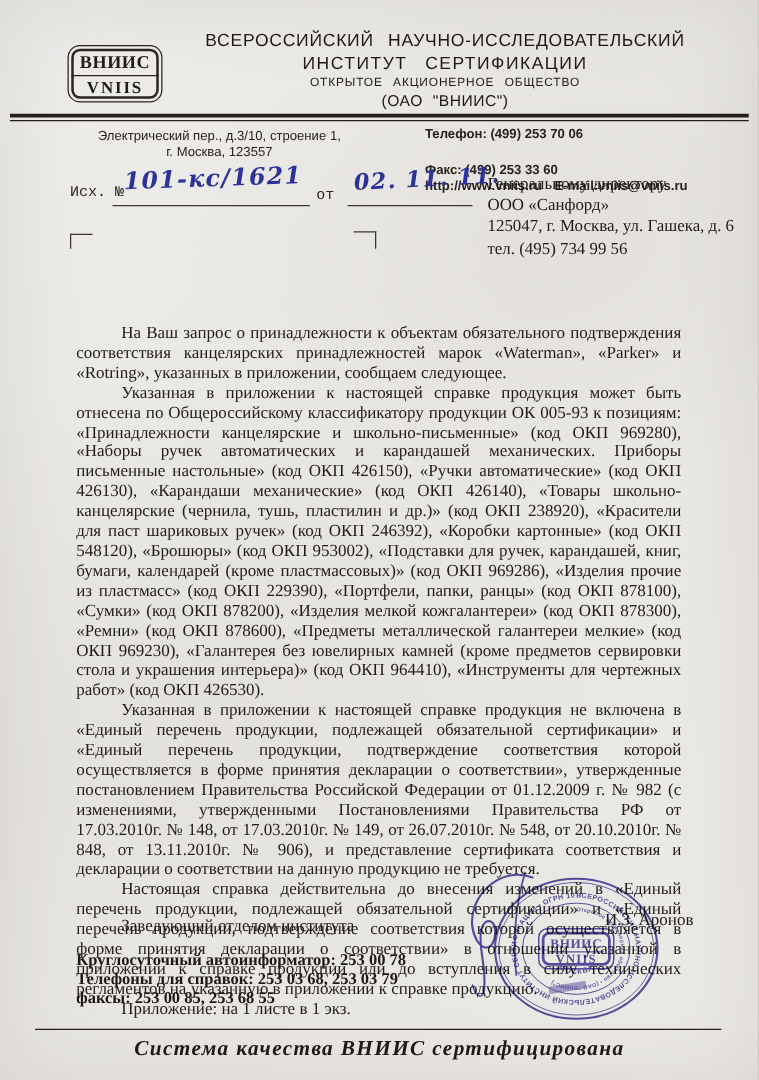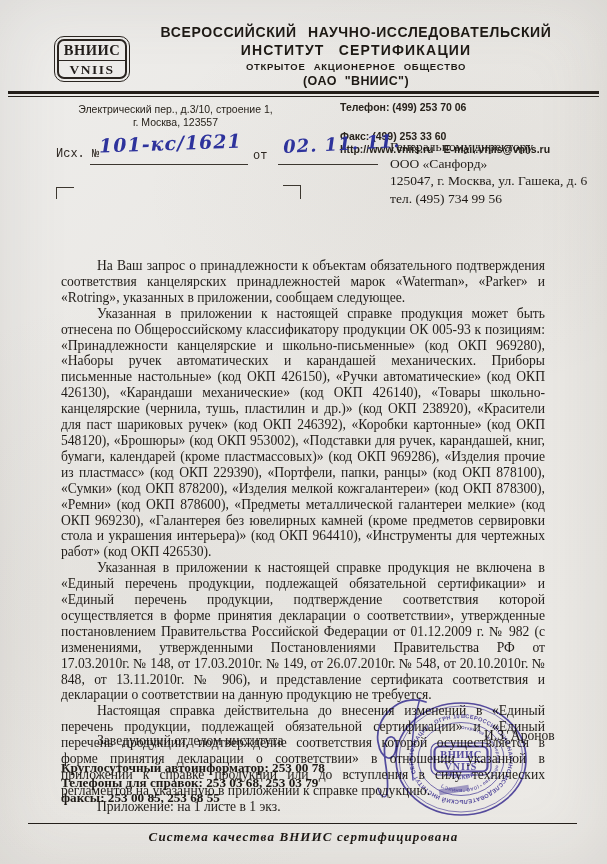--- a/index.html
+++ b/index.html
@@ -11,21 +11,21 @@
       radial-gradient(ellipse 520px 420px at 28% 68%, rgba(120,115,105,0.05), transparent 72%),
       linear-gradient(135deg,#eeedeb 0%,#e9e7e3 45%,#eceae6 100%);
     box-shadow:inset 0 0 70px rgba(100,95,88,0.14);
     color:#211d1a;
   }
   
   .logo{position:absolute;left:54px;top:36px;width:76px;height:46px;border:1.5px solid #2a2520;border-radius:10px;padding:2px;box-sizing:border-box;background:rgba(255,255,255,0.04);}
   .logo-inner{width:100%;height:100%;box-sizing:border-box;border:2.5px solid #2a2520;border-radius:7px;display:flex;flex-direction:column;align-items:center;justify-content:center;font-weight:bold;}
   .logo-ru{font-size:14.5px;letter-spacing:.5px;line-height:1;padding:1px 7px 2px;border-bottom:1.5px solid #2a2520;}
   .logo-en{font-size:13.5px;letter-spacing:1.5px;line-height:1;padding-top:2px;}
-  .org-title{position:absolute;left:138px;top:24px;width:436px;text-align:center;font-family:"Liberation Sans","DejaVu Sans",sans-serif;font-weight:bold;color:#1d1914;}
+  .org-title{position:absolute;left:138px;top:24px;width:436px;text-align:center;font-family:"Liberation Sans","DejaVu Sans",sans-serif;font-weight:normal;color:#1d1914;}
   .org-line1{font-size:14px;letter-spacing:.6px;word-spacing:7px;}
   .org-line2{font-size:14px;letter-spacing:1.2px;word-spacing:9px;margin-top:2px;}
   .org-line3{font-size:9.5px;letter-spacing:.7px;word-spacing:5px;margin-top:3px;}
   .org-line4{font-size:12.5px;letter-spacing:.4px;word-spacing:4px;margin-top:2px;}
   .rule-double{position:absolute;left:8px;right:8px;top:91px;height:2px;border-top:3px solid #241f1a;border-bottom:1.5px solid #241f1a;}
   .addr{position:absolute;left:28px;top:103px;width:295px;text-align:center;font-family:"Liberation Sans","DejaVu Sans",sans-serif;font-weight:normal;font-size:10.5px;line-height:12.5px;color:#27221b;}
   .phones{position:absolute;left:340px;top:101px;width:262px;font-family:"Liberation Sans","DejaVu Sans",sans-serif;font-weight:bold;font-size:10.5px;line-height:13px;color:#27221b;}
   .phones .row{display:flex;gap:16px;flex-direction:column;}
   .phones .row2{display:flex;gap:10px;}
   
@@ -42,21 +42,21 @@
   .recipient{position:absolute;left:390px;top:138px;font-size:13.5px;line-height:17.2px;color:#1f1b17;}
   .in-reply{position:absolute;left:62px;top:219px;font-size:13.5px;line-height:15.5px;color:#1f1b17;}
   
   .body-text{position:absolute;left:61px;top:258px;width:484px;font-size:13.6px;line-height:15.9px;text-align:justify;color:#201c18;}
   .body-text p{margin:0;text-indent:36px;}
   
   .sig-title{position:absolute;left:97px;top:733px;font-size:13.6px;color:#201c18;}
   .sig-name{position:absolute;left:484px;top:728px;font-size:13.6px;color:#201c18;z-index:1;}
   .contact-block{position:absolute;left:61px;top:761px;font-weight:bold;font-size:13.2px;line-height:14.8px;color:#1d1915;}
   .bottom-rule{position:absolute;left:28px;right:30px;top:823px;border-top:1.5px solid #241f1a;}
-  .quality{position:absolute;left:0;right:0;top:829px;text-align:center;font-weight:bold;font-style:italic;font-size:13px;letter-spacing:1.1px;color:#1d1915;}
+  .quality{position:absolute;left:0;right:0;top:829px;text-align:center;font-weight:bold;font-style:italic;font-size:17px;letter-spacing:1.1px;color:#1d1915;}
   
   .stamp-svg{position:absolute;left:391px;top:698px;width:140px;height:122px;mix-blend-mode:multiply;opacity:.9;z-index:2;}
   .sign-svg{position:absolute;left:366px;top:692px;width:86px;height:112px;mix-blend-mode:multiply;opacity:.85;z-index:3;}
 </style>
 </head>
 <body>
 
 <div class="page">
 
   <div class="logo">

